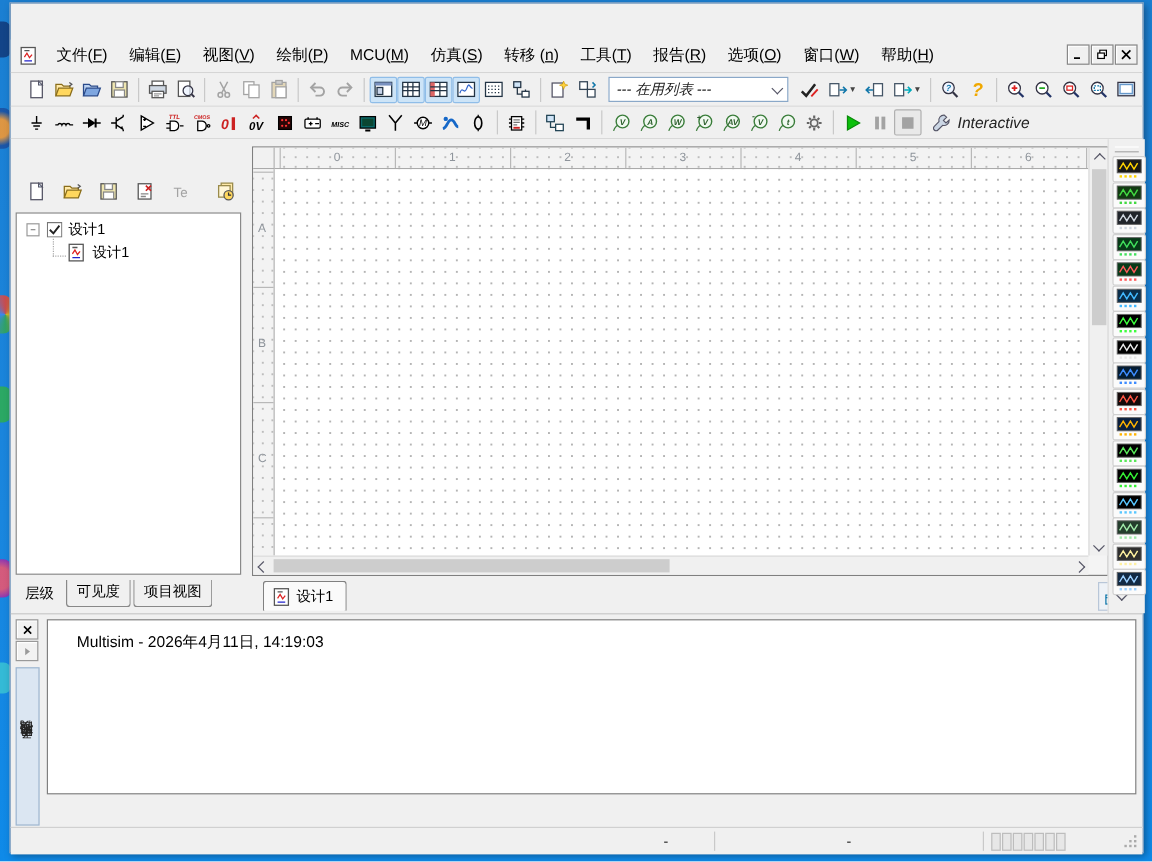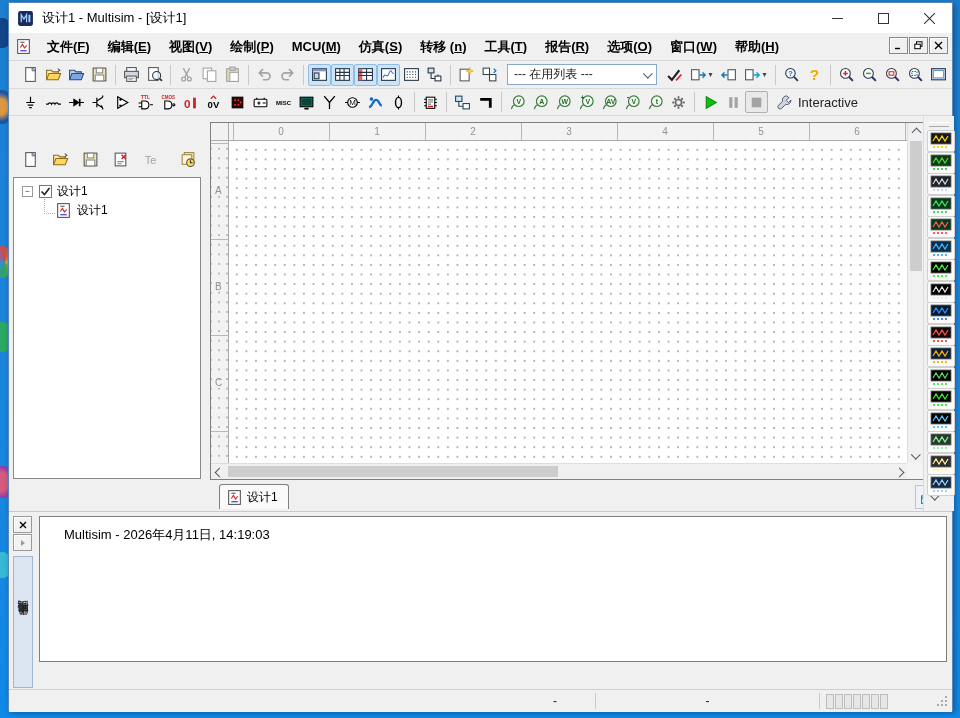--- a/index.html
+++ b/index.html
@@ -9,27 +9,27 @@
   #win{position:absolute;left:8px;top:2px;width:945px;height:709px;background:#f0f0f0;border:1px solid #5a87b5;box-sizing:border-box;box-shadow:2px 2px 6px rgba(0,0,0,.35);}
   
   .titlebar{position:absolute;left:0;top:0;width:100%;height:30px;background:#ffffff;display:flex;align-items:center;}
   .app-icon{margin-left:8px;display:inline-flex;}
   .title-text{margin-left:8px;font-size:13px;color:#000;}
   .win-controls{position:absolute;right:0;top:0;height:30px;display:flex;}
   .wbtn{width:46px;height:30px;display:flex;align-items:center;justify-content:center;}
   
   .menubar{position:absolute;left:0;top:30px;width:100%;height:27px;background:#f0f0f0;border-bottom:1px solid #d5d5d5;display:flex;align-items:center;}
   .mdi-doc{margin:0 6px 0 6px;display:inline-flex;}
-  .menus{display:flex;align-items:flex-end;height:100%;font-weight:bold;}
+  .menus{display:flex;align-items:flex-start;height:100%;}
   .menu-item{padding:0 9px;font-size:13px;color:#000;line-height:26px;cursor:default;}
   .menu-item u{text-decoration:underline;}
   .mdi-controls{position:absolute;right:4px;top:4px;display:flex;gap:1px;}
   .mbtn{width:17px;height:15px;background:#f0f0f0;border:1px solid #888;box-shadow:inset 1px 1px 0 #fff;display:flex;align-items:center;justify-content:center;font-size:9px;color:#000;}
   
-  .tb{position:absolute;left:0;width:100%;display:flex;align-items:center;background:#f0f0f0;border-bottom:1px solid #d9d9d9;padding-left:10px;box-sizing:border-box;color:#333;}
+  .tb{position:absolute;left:0;width:100%;display:flex;align-items:center;background:#f0f0f0;border-bottom:1px solid #d9d9d9;padding-left:10px;box-sizing:border-box;color:#333;font-style:italic;}
   .tb1{top:58px;height:28px;}
   .tb2{top:86px;height:27px;}
   .iconrow{display:flex;align-items:center;}
   .tbtn{width:23px;height:22px;display:inline-flex;align-items:center;justify-content:center;border:1px solid transparent;border-radius:2px;box-sizing:border-box;}
   .tbtn.on{background:#cde4f7;border-color:#8fbde8;}
   .tbtn.dis{color:#a3a3a3;}
   .tbtn.boxed{border-color:#b0b0b0;background:#e9e9e9;}
   .dd{font-size:8px;color:#444;margin-left:1px;}
   .tsep{width:1px;height:20px;background:#c9c9c9;margin:0 4px;}
   .combo{width:150px;height:21px;background:#fff;border:1px solid #8aa8c8;display:flex;align-items:center;margin:0 6px;box-sizing:border-box;}
@@ -108,47 +108,20 @@
 <div id="desktop">
   <div class="blob" style="top:18px;height:30px;background:#123a7a;"></div>
   <div class="blob" style="top:90px;height:34px;background:radial-gradient(circle at 0 50%,#ff9a2a 40%,#1b4fa0 75%);"></div>
   <div class="blob" style="top:246px;height:32px;background:conic-gradient(#ea4335,#fbbc05,#34a853,#4285f4,#ea4335);"></div>
   <div class="blob" style="top:322px;height:30px;background:#2fae4f;"></div>
   <div class="blob" style="top:466px;height:32px;background:radial-gradient(circle at 0 50%,#f5536b 50%,#9c27b0 90%);"></div>
   <div class="blob" style="top:552px;height:26px;background:#39c3d4;"></div>
 
   <div id="win">
 
-    <div class="titlebar">
-      <span class="app-icon">
-          <svg viewBox="0 0 16 16" width="17" height="17">
-            <rect x="1" y="1" width="14" height="14" rx="2" fill="#1a2a5e"></rect>
-            <path d="M4 11.5V4.5l2.5 4 2.5-4v7" stroke="#9fd0ff" stroke-width="1.2" fill="none"></path>
-            <rect x="10.8" y="4.5" width="1.8" height="7" fill="#9fd0ff"></rect>
-          </svg>
-        </span>
-      <span class="title-text">设计1 - Multisim - [设计1]</span>
-      <div class="win-controls">
-        <span class="wbtn">
-            <svg width="11" height="11" viewBox="0 0 11 11">
-              <path d="M0 5.5h11" stroke="#333" stroke-width="1"></path>
-            </svg>
-          </span>
-        <span class="wbtn">
-            <svg width="11" height="11" viewBox="0 0 11 11">
-              <rect x="0.5" y="0.5" width="10" height="10" fill="none" stroke="#333"></rect>
-            </svg>
-          </span>
-        <span class="wbtn">
-            <svg width="11" height="11" viewBox="0 0 11 11">
-              <path d="M0 0l11 11M11 0L0 11" stroke="#333" stroke-width="1.1"></path>
-            </svg>
-          </span>
-      </div>
-    </div>
 
     <div class="menubar">
       <span class="mdi-doc">
           <svg viewBox="0 0 16 16" width="17" height="17">
             <rect x="2.5" y="1.5" width="11" height="13" fill="#fff" stroke="#555"></rect>
             <path d="M5 4h4" stroke="#555"></path>
             <path d="M5 9l2-3 2 3.5 2-2.5" stroke="#d22" fill="none"></path>
             <path d="M5 12h6" stroke="#22c"></path>
           </svg>
         </span>
@@ -707,20 +680,28 @@
                 <svg viewBox="0 0 16 16" width="17" height="17">
                   <rect x="2.5" y="1.5" width="11" height="13" fill="#fff" stroke="#555"></rect>
                   <path d="M5 4h4" stroke="#555"></path>
                   <path d="M5 9l2-3 2 3.5 2-2.5" stroke="#d22" fill="none"></path>
                   <path d="M5 12h6" stroke="#22c"></path>
                 </svg>
               </span>
             <span class="tlabel">设计1</span>
           </div>
         </div>
+        <div class="dtb-tabs">
+
+            <span class="btab on">层级</span>
+
+            <span class="btab">可见度</span>
+
+            <span class="btab">项目视图</span>
+          </div>
       </div>
 
       <div class="canvas-frame">
         <div class="ruler-corner"></div>
         <div class="h-ruler">
             <span class="rnum" style="left: 46px;">0</span>
             <span class="rnum" style="left: 142px;">1</span>
             <span class="rnum" style="left: 238px;">2</span>
             <span class="rnum" style="left: 334px;">3</span>
             <span class="rnum" style="left: 430px;">4</span>

